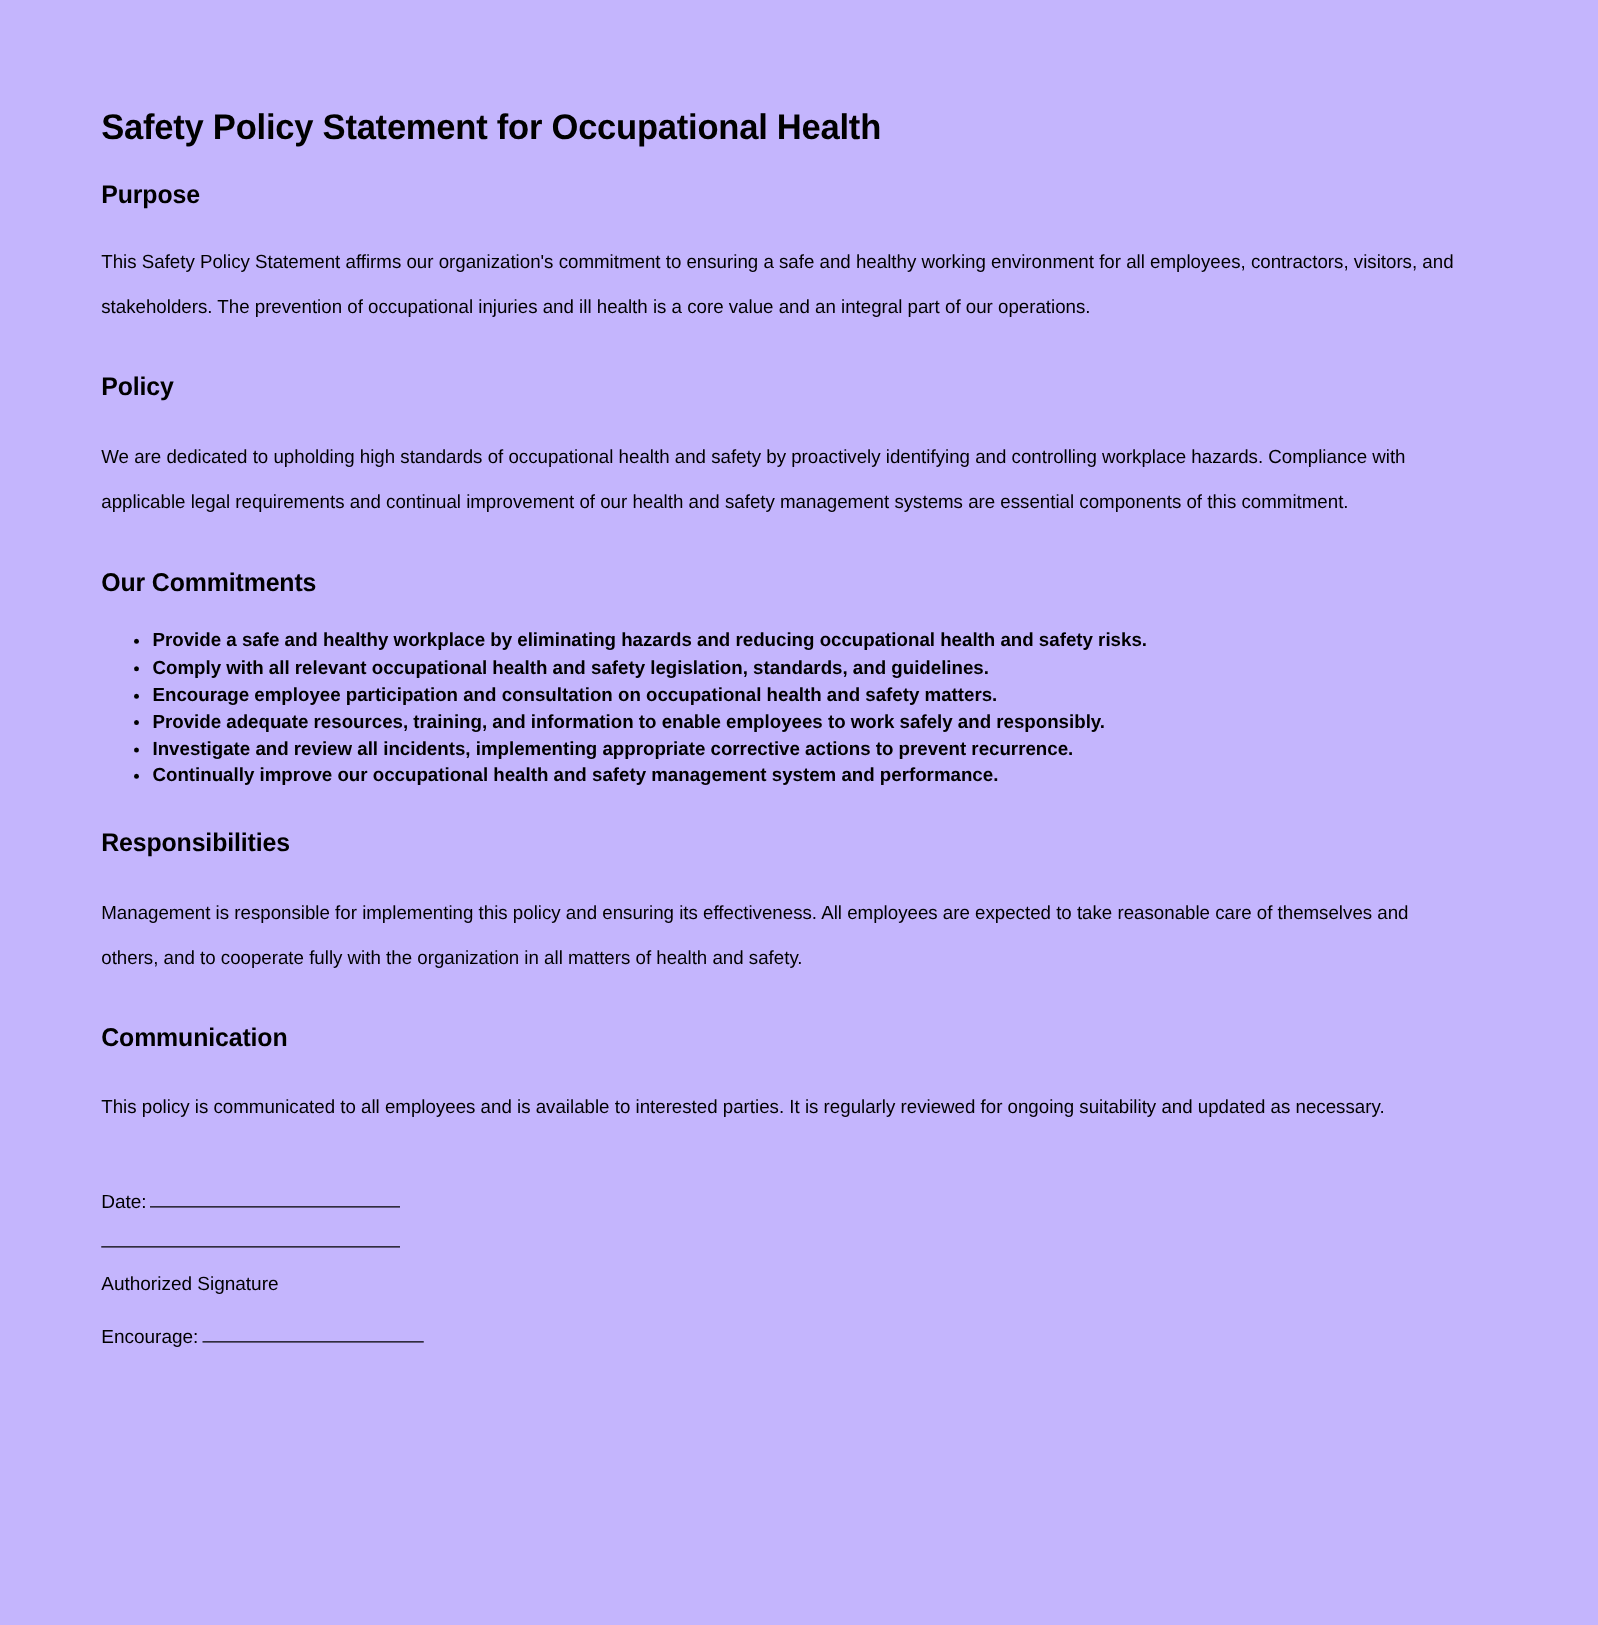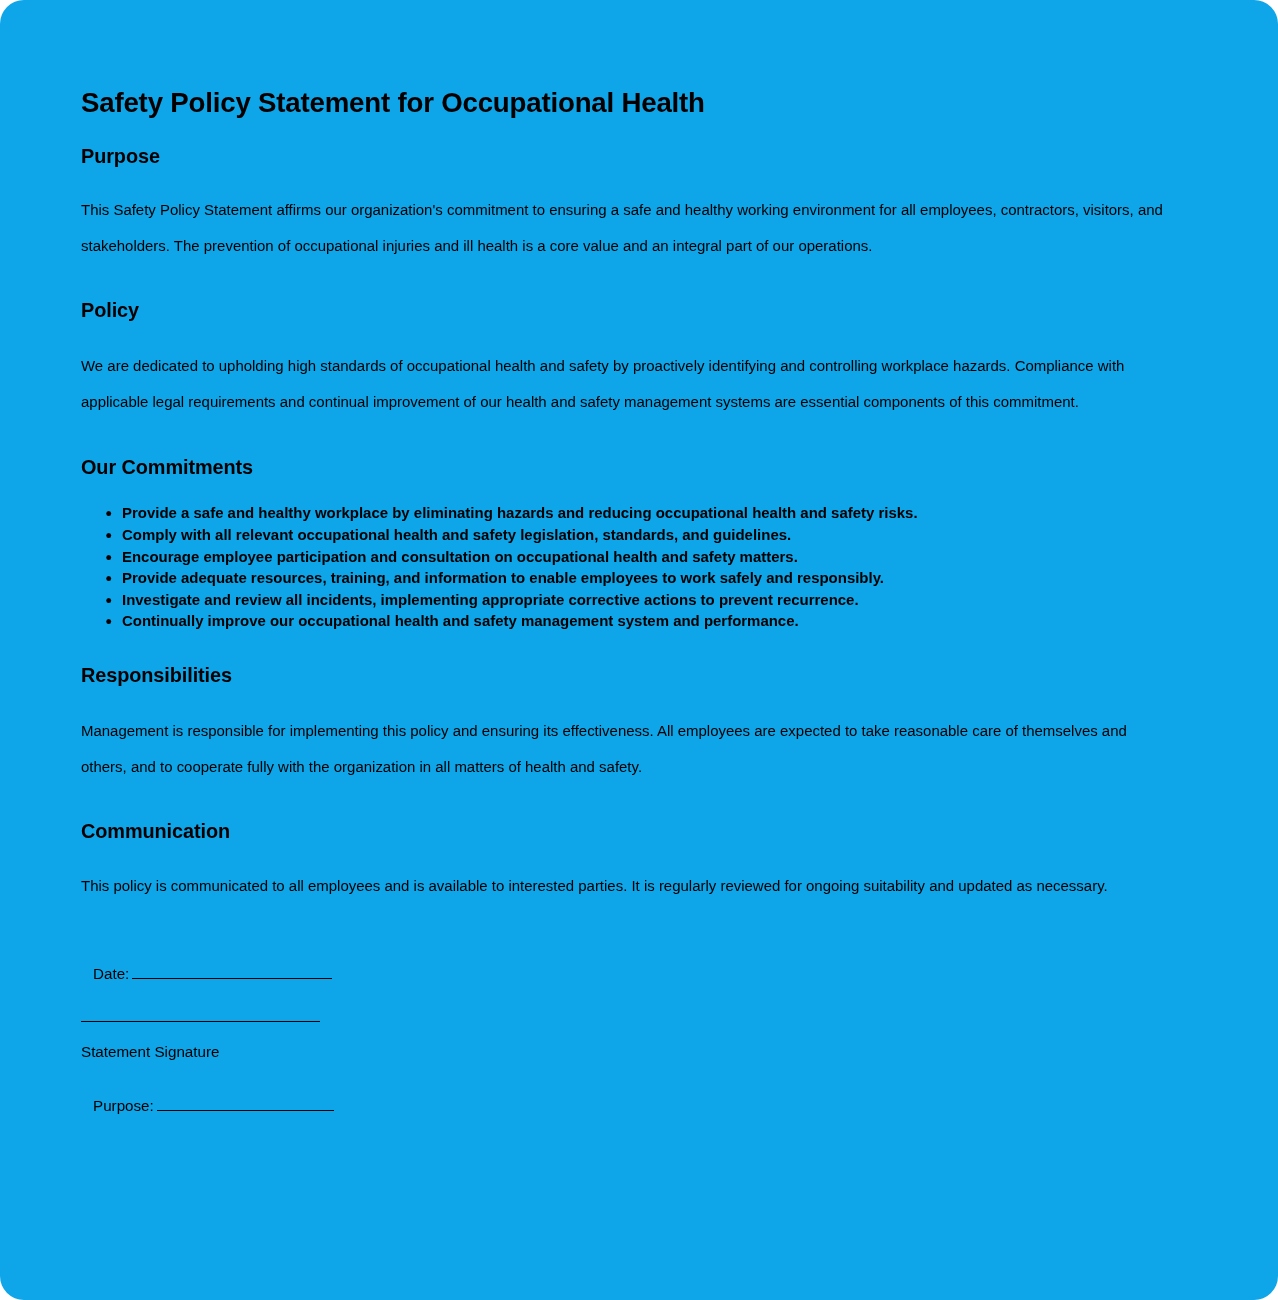--- a/index.html
+++ b/index.html
@@ -12,25 +12,24 @@
     width: 1278px;
     height: 1300px;
     font-family: "Liberation Sans", "DejaVu Sans", sans-serif;
     color: #000000;
     -webkit-font-smoothing: antialiased;
   }
   #page {
     position: relative;
     width: 1278px;
     height: 1300px;
-    background: #0ea5e9;
+    background: #c4b5fd;
     box-sizing: border-box;
     padding: 0;
     overflow: hidden;
-    border-radius: 24px;
   }
   .doc {
     position: absolute;
     left: 81px;
     top: 86px;
     width: 1104px;
   }
   h1.doc-title {
     font-size: 28.5px;
     font-weight: bold;
@@ -84,21 +83,21 @@
     padding: 0;
     transform: scaleX(0.985);
     transform-origin: left center;
   }
   .sig-block {
     font-size: 15.2px;
     line-height: 1.45;
   }
   .sig-line-row {
     white-space: nowrap;
-    margin: 12px;
+    margin: 0;
     height: 28px;
     line-height: 20px;
   }
   .rule {
     display: inline-block;
     vertical-align: baseline;
     border-bottom: 1.4px solid #000;
     height: 10px;
     margin-left: 3px;
   }
@@ -182,23 +181,23 @@
       <div class="sig-line-row">
         <span>Date:</span><span class="rule rule-date"></span>
       </div>
 
       <div class="sig-gap-1"></div>
 
       <div class="rule-signature"></div>
 
       <div class="sig-gap-2"></div>
 
-      <p class="sig-caption">Statement Signature</p>
+      <p class="sig-caption">Authorized Signature</p>
 
       <div class="sig-gap-3"></div>
 
       <div class="sig-line-row">
-        <span>Purpose:</span><span class="rule rule-position"></span>
+        <span>Encourage:</span><span class="rule rule-position"></span>
       </div>
 
     </div>
   </div>
 </div>
 
 </body></html>

